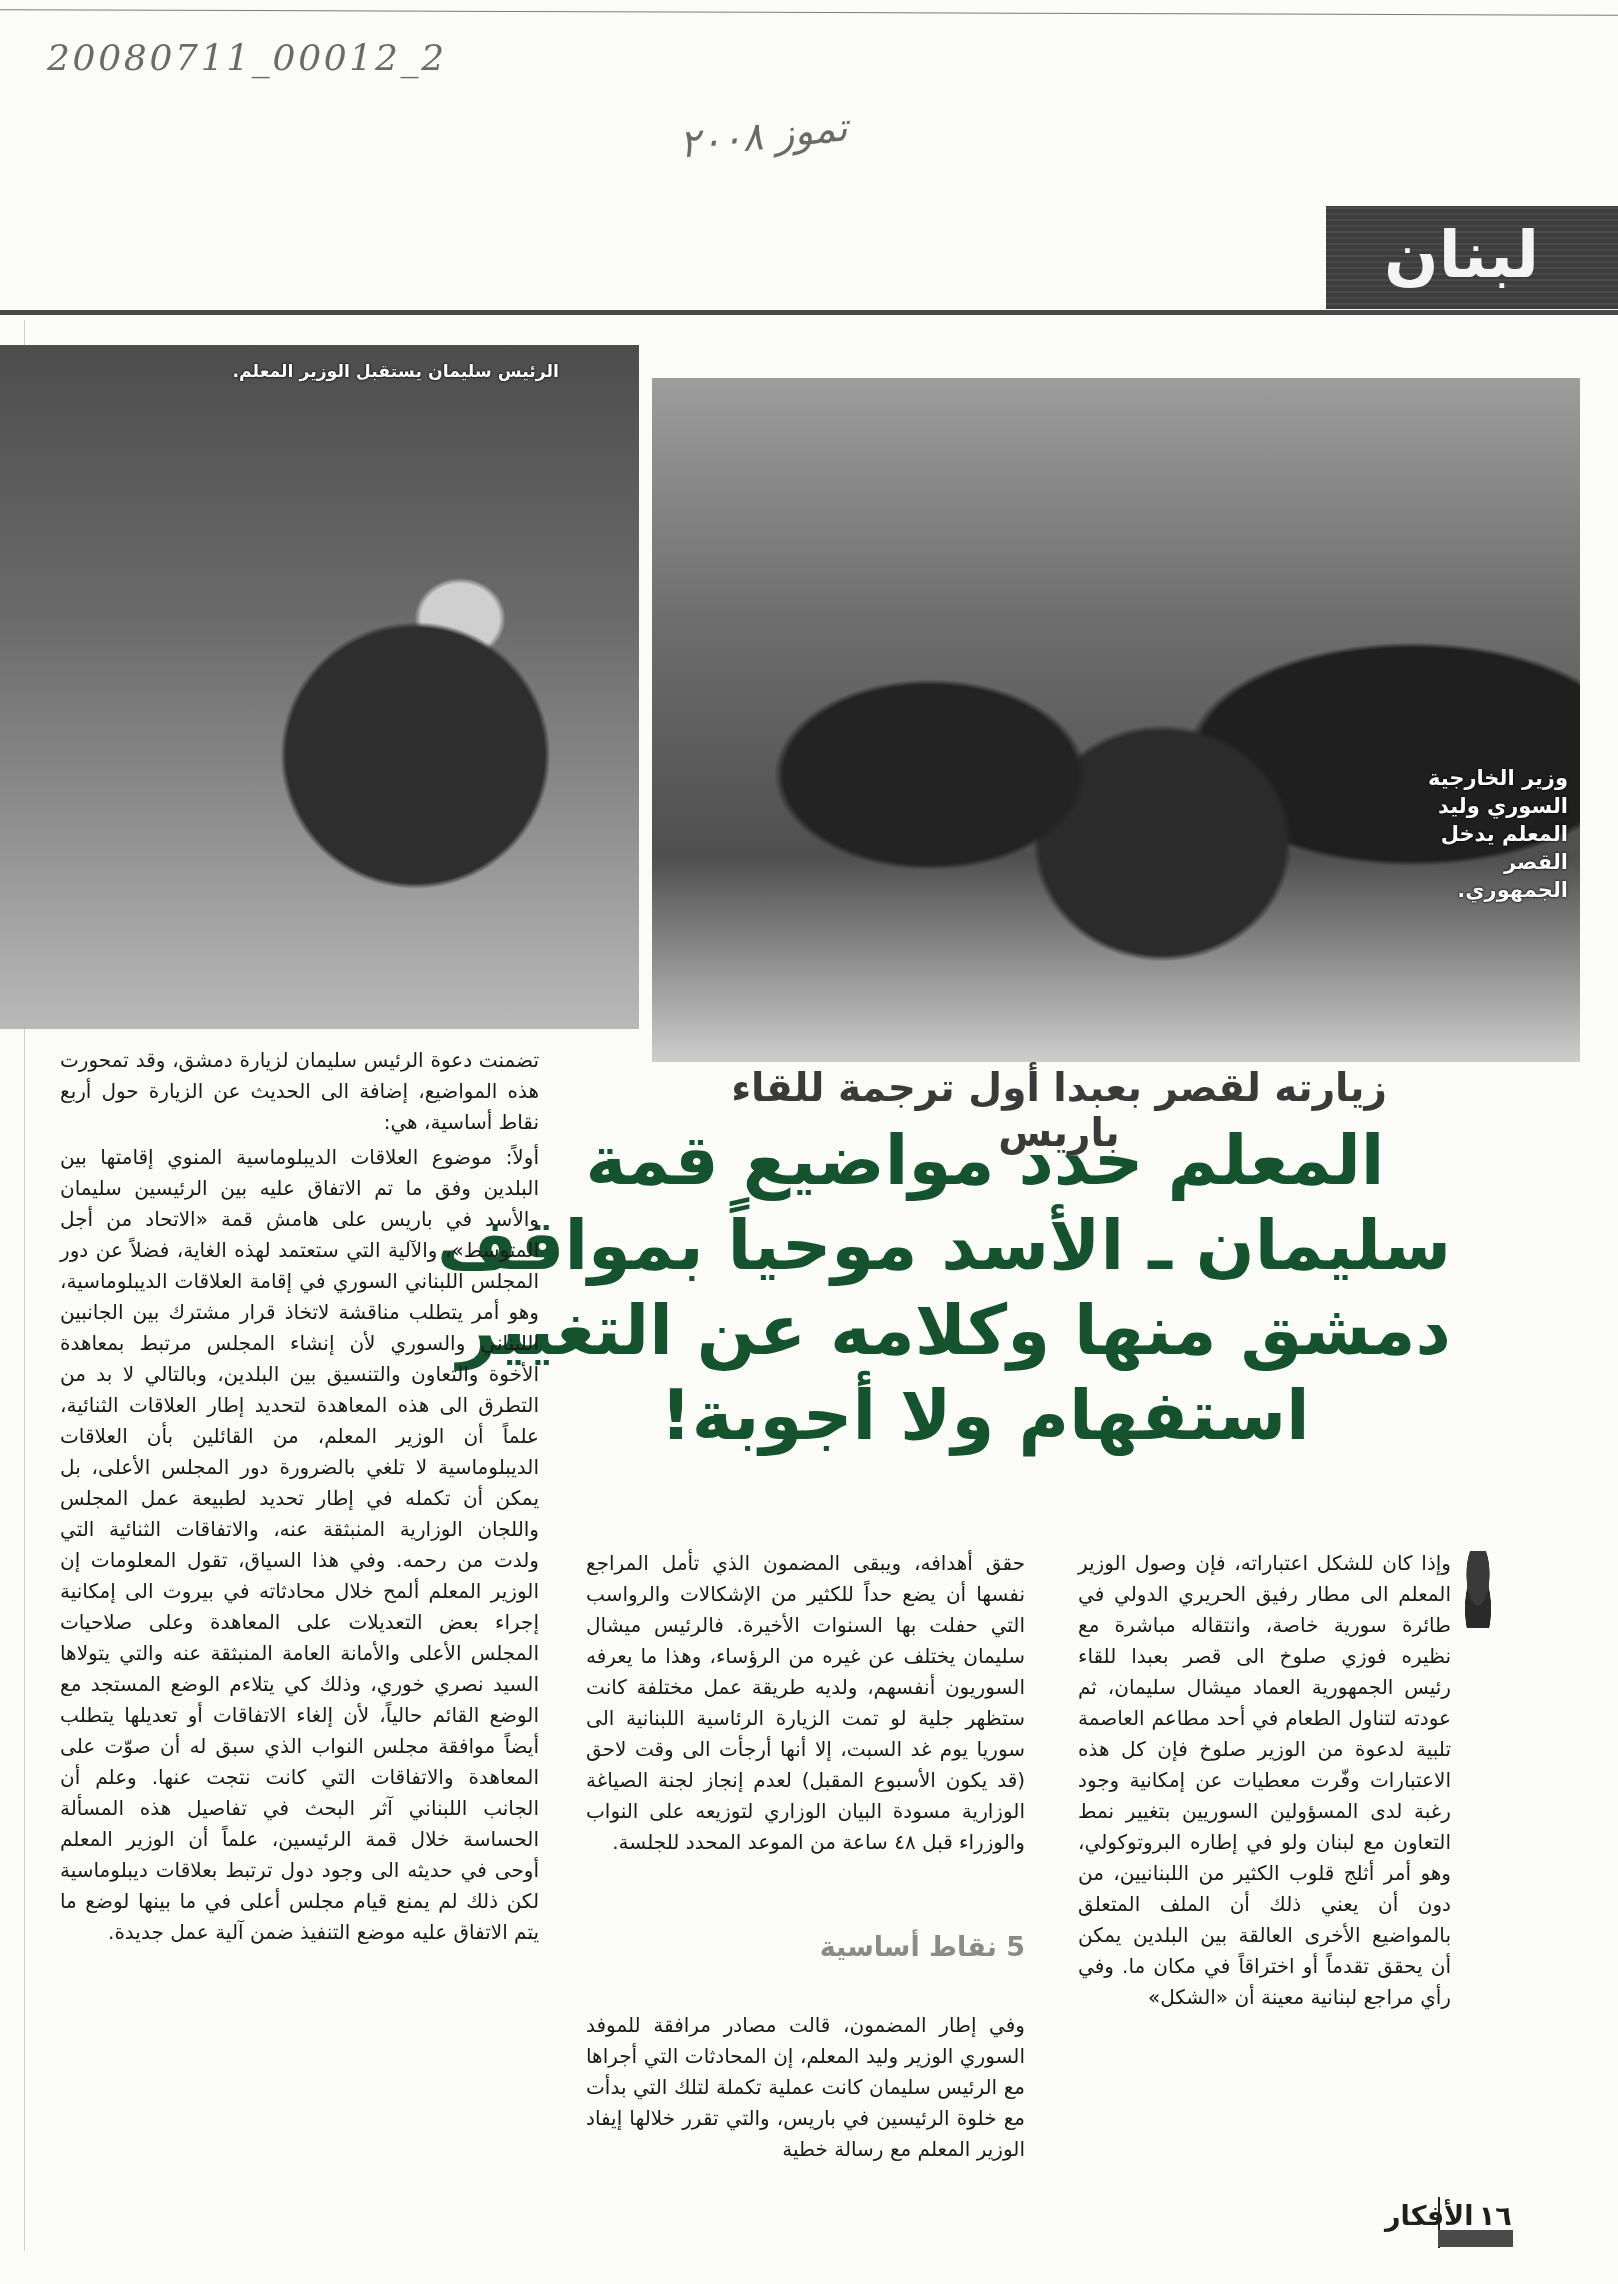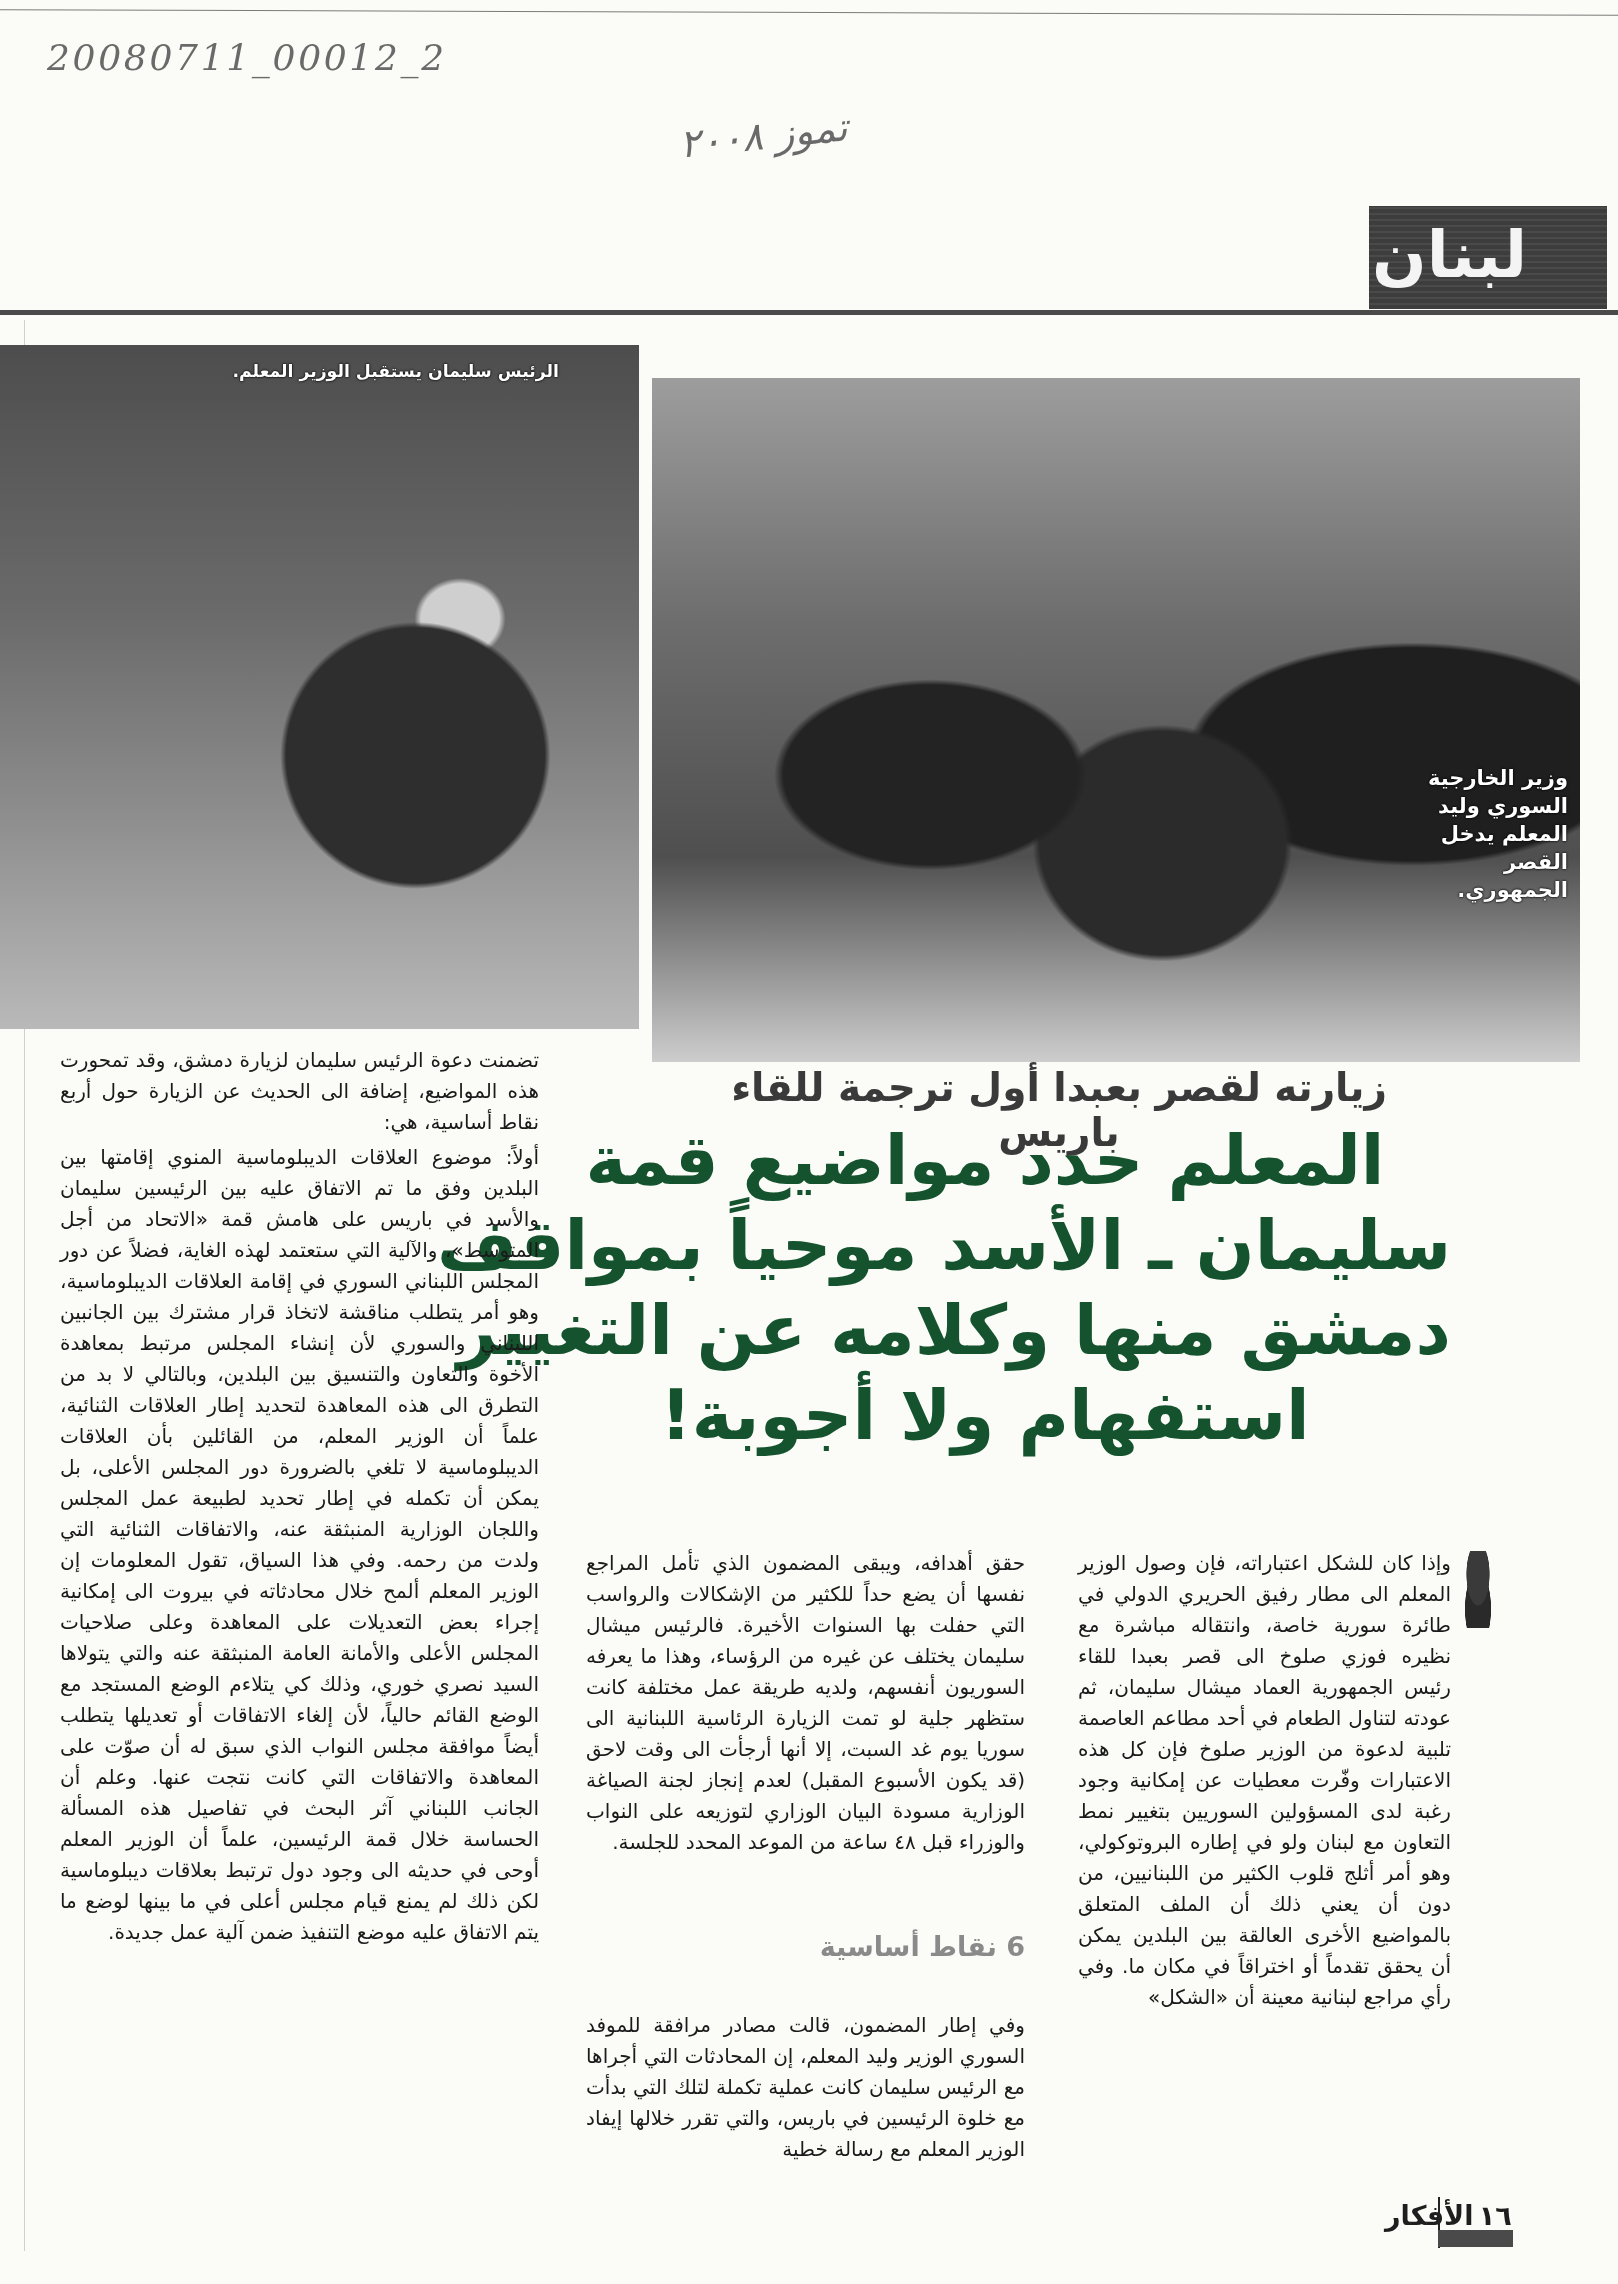--- a/index.html
+++ b/index.html
@@ -14,21 +14,21 @@
     .left-edge { left: 24px; top: 320px; width: 1.3px; height: 1931px; background: #cfcfcf; }
 
     .handwritten {
       font-family: "DejaVu Serif", serif; color: #6a6a6a; font-style: italic;
     }
     .hw-ref { left: 47px; top: 37px; font-size: 36px; letter-spacing: 2.7px; }
     .hw-date { left: 679px; top: 113px; font-size: 39px; transform: rotate(-6deg); direction: rtl; }
 
     
     .banner {
-      right: 12px; top: 206px; width: 238px; height: 103px;
+      right: 0; top: 206px; width: 293px; height: 103px;
       background: repeating-linear-gradient(0deg, #3d3d3d 0 4px, #4a4a4a 4px 6px);
     }
     .banner-label {
       position: absolute; right: 80px; top: 12px;
       color: #f4f4f4; font-size: 64px; font-weight: bold;
       font-family: "DejaVu Sans", sans-serif; direction: rtl;
     }
     .rule-top { left: 0; top: 310px; width: 1619px; height: 4.7px; background: #4a4a4a; }
 
     
@@ -128,21 +128,21 @@
 
 <div class="abs thinker-icon"></div>
 
 <div class="abs col col-right">
   <p>وإذا كان للشكل اعتباراته، فإن وصول الوزير المعلم الى مطار رفيق الحريري الدولي في طائرة سورية خاصة، وانتقاله مباشرة مع نظيره فوزي صلوخ الى قصر بعبدا للقاء رئيس الجمهورية العماد ميشال سليمان، ثم عودته لتناول الطعام في أحد مطاعم العاصمة تلبية لدعوة من الوزير صلوخ فإن كل هذه الاعتبارات وفّرت معطيات عن إمكانية وجود رغبة لدى المسؤولين السوريين بتغيير نمط التعاون مع لبنان ولو في إطاره البروتوكولي، وهو أمر أثلج قلوب الكثير من اللبنانيين، من دون أن يعني ذلك أن الملف المتعلق بالمواضيع الأخرى العالقة بين البلدين يمكن أن يحقق تقدماً أو اختراقاً في مكان ما. وفي رأي مراجع لبنانية معينة أن «الشكل»</p>
 </div>
 
 <div class="abs col col-mid">
   <p>حقق أهدافه، ويبقى المضمون الذي تأمل المراجع نفسها أن يضع حداً للكثير من الإشكالات والرواسب التي حفلت بها السنوات الأخيرة. فالرئيس ميشال سليمان يختلف عن غيره من الرؤساء، وهذا ما يعرفه السوريون أنفسهم، ولديه طريقة عمل مختلفة كانت ستظهر جلية لو تمت الزيارة الرئاسية اللبنانية الى سوريا يوم غد السبت، إلا أنها أرجأت الى وقت لاحق (قد يكون الأسبوع المقبل) لعدم إنجاز لجنة الصياغة الوزارية مسودة البيان الوزاري لتوزيعه على النواب والوزراء قبل ٤٨ ساعة من الموعد المحدد للجلسة.</p>
 </div>
-<div class="abs subhead">6 نقاط أساسية</div>
+<div class="abs subhead">5 نقاط أساسية</div>
 <div class="abs col col-mid" style="top: 2010px;">
   <p>وفي إطار المضمون، قالت مصادر مرافقة للموفد السوري الوزير وليد المعلم، إن المحادثات التي أجراها مع الرئيس سليمان كانت عملية تكملة لتلك التي بدأت مع خلوة الرئيسين في باريس، والتي تقرر خلالها إيفاد الوزير المعلم مع رسالة خطية</p>
 </div>
 
 <div class="abs col col-left">
   <p>تضمنت دعوة الرئيس سليمان لزيارة دمشق، وقد تمحورت هذه المواضيع، إضافة الى الحديث عن الزيارة حول أربع نقاط أساسية، هي:</p>
   <p>أولاً: موضوع العلاقات الديبلوماسية المنوي إقامتها بين البلدين وفق ما تم الاتفاق عليه بين الرئيسين سليمان والأسد في باريس على هامش قمة «الاتحاد من أجل المتوسط»، والآلية التي ستعتمد لهذه الغاية، فضلاً عن دور المجلس اللبناني السوري في إقامة العلاقات الديبلوماسية، وهو أمر يتطلب مناقشة لاتخاذ قرار مشترك بين الجانبين اللبناني والسوري لأن إنشاء المجلس مرتبط بمعاهدة الأخوة والتعاون والتنسيق بين البلدين، وبالتالي لا بد من التطرق الى هذه المعاهدة لتحديد إطار العلاقات الثنائية، علماً أن الوزير المعلم، من القائلين بأن العلاقات الديبلوماسية لا تلغي بالضرورة دور المجلس الأعلى، بل يمكن أن تكمله في إطار تحديد لطبيعة عمل المجلس واللجان الوزارية المنبثقة عنه، والاتفاقات الثنائية التي ولدت من رحمه. وفي هذا السياق، تقول المعلومات إن الوزير المعلم ألمح خلال محادثاته في بيروت الى إمكانية إجراء بعض التعديلات على المعاهدة وعلى صلاحيات المجلس الأعلى والأمانة العامة المنبثقة عنه والتي يتولاها السيد نصري خوري، وذلك كي يتلاءم الوضع المستجد مع الوضع القائم حالياً، لأن إلغاء الاتفاقات أو تعديلها يتطلب أيضاً موافقة مجلس النواب الذي سبق له أن صوّت على المعاهدة والاتفاقات التي كانت نتجت عنها. وعلم أن الجانب اللبناني آثر البحث في تفاصيل هذه المسألة الحساسة خلال قمة الرئيسين، علماً أن الوزير المعلم أوحى في حديثه الى وجود دول ترتبط بعلاقات ديبلوماسية لكن ذلك لم يمنع قيام مجلس أعلى في ما بينها لوضع ما يتم الاتفاق عليه موضع التنفيذ ضمن آلية عمل جديدة.</p>
 </div>
 
 <div class="abs footer-brand">

